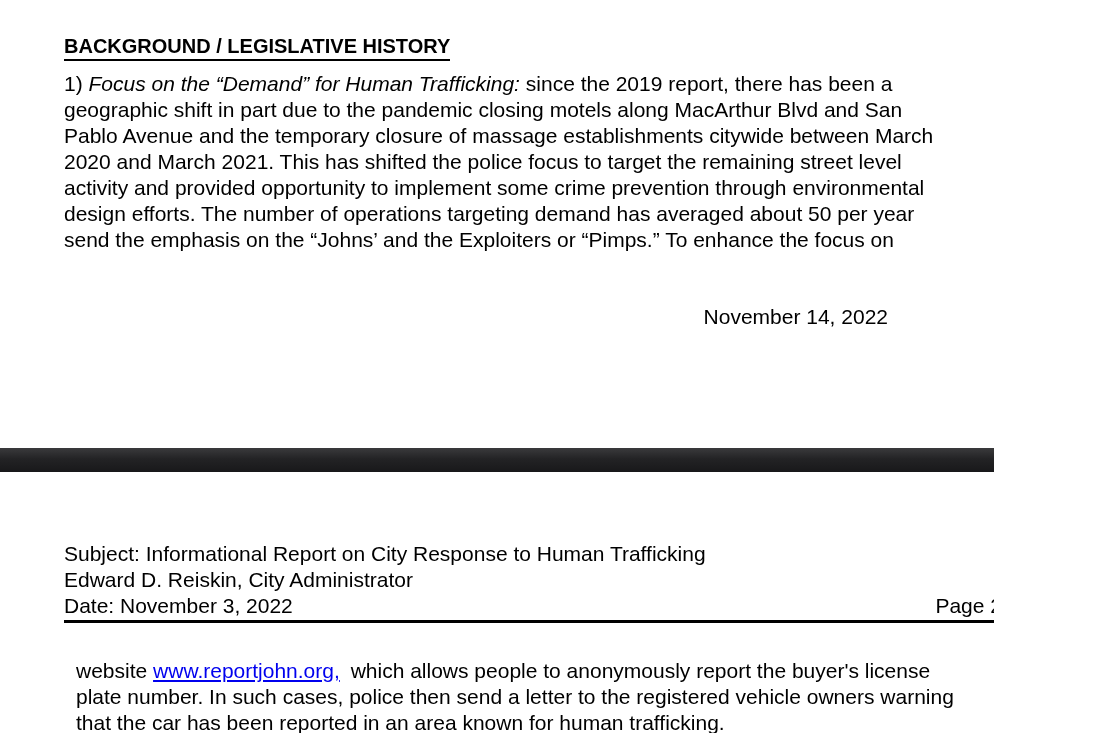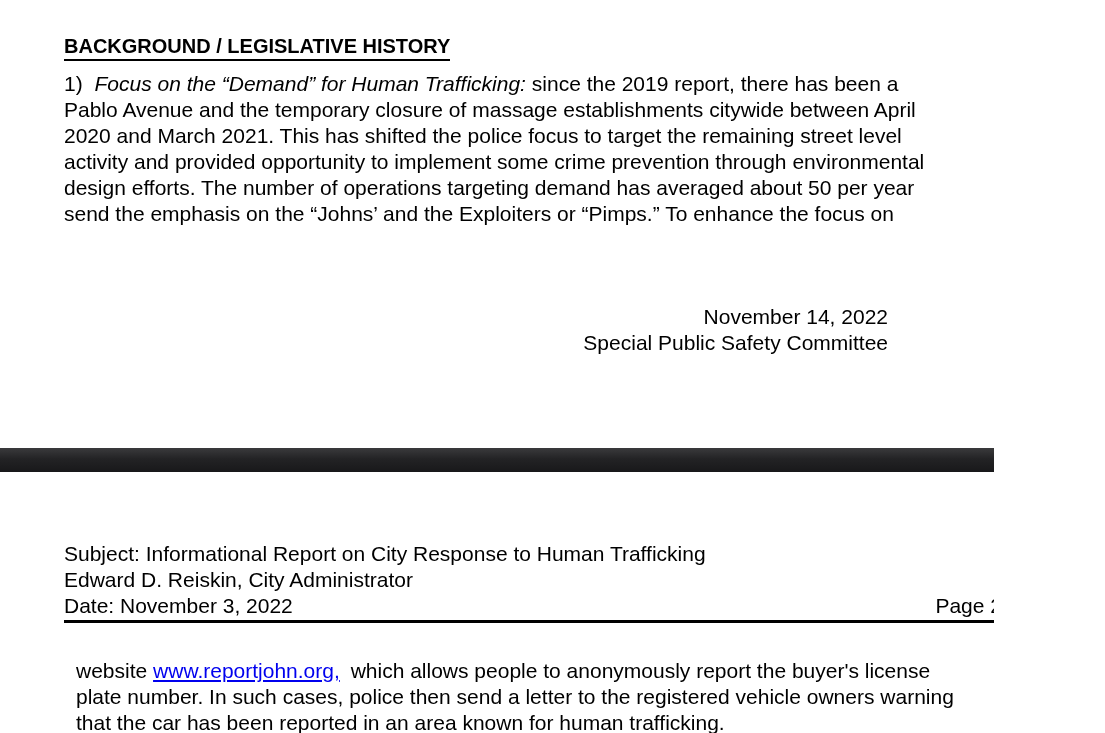--- a/index.html
+++ b/index.html
@@ -68,42 +68,42 @@
     left: 64px;
     top: 658px;
     width: 945px;
     margin-left: 12px;
   }
   .hyperlink {
     text-decoration: underline;
     margin-right: 5px;
     cursor: pointer;
   }
-  em { font-style: italic; margin-left: 6px; }
+  em { font-style: italic; }
 </style>
 </head>
 <body>
 
 <div class="canvas">
 
   <section>
     <h1 class="heading"><span class="underline">BACKGROUND / LEGISLATIVE HISTORY</span></h1>
 
     <div class="para-1">
       <div class="line"><span>1) </span><em>Focus on the “Demand” for Human Trafficking:</em><span> since the 2019 report, there has been a</span></div>
-      <div class="line">Pablo Avenue and the temporary closure of massage establishments citywide between April</div>
+      <div class="line">geographic shift in part due to the pandemic closing motels along MacArthur Blvd and San</div>
+      <div class="line">Pablo Avenue and the temporary closure of massage establishments citywide between March</div>
       <div class="line">2020 and March 2021. This has shifted the police focus to target the remaining street level</div>
       <div class="line">activity and provided opportunity to implement some crime prevention through environmental</div>
       <div class="line">design efforts. The number of operations targeting demand has averaged about 50 per year</div>
       <div class="line">send the emphasis on the “Johns’ and the Exploiters or “Pimps.” To enhance the focus on</div>
     </div>
 
     <div class="date-block">
       <div>November 14, 2022</div>
-      <div>Special Public Safety Committee</div>
     </div>
   </section>
 
   <div class="page-separator"></div>
 
   <section>
     <header class="memo-header">
       <div class="line">Subject: Informational Report on City Response to Human Trafficking</div>
       <div class="line">Edward D. Reiskin, City Administrator</div>
       <div class="memo-row">

